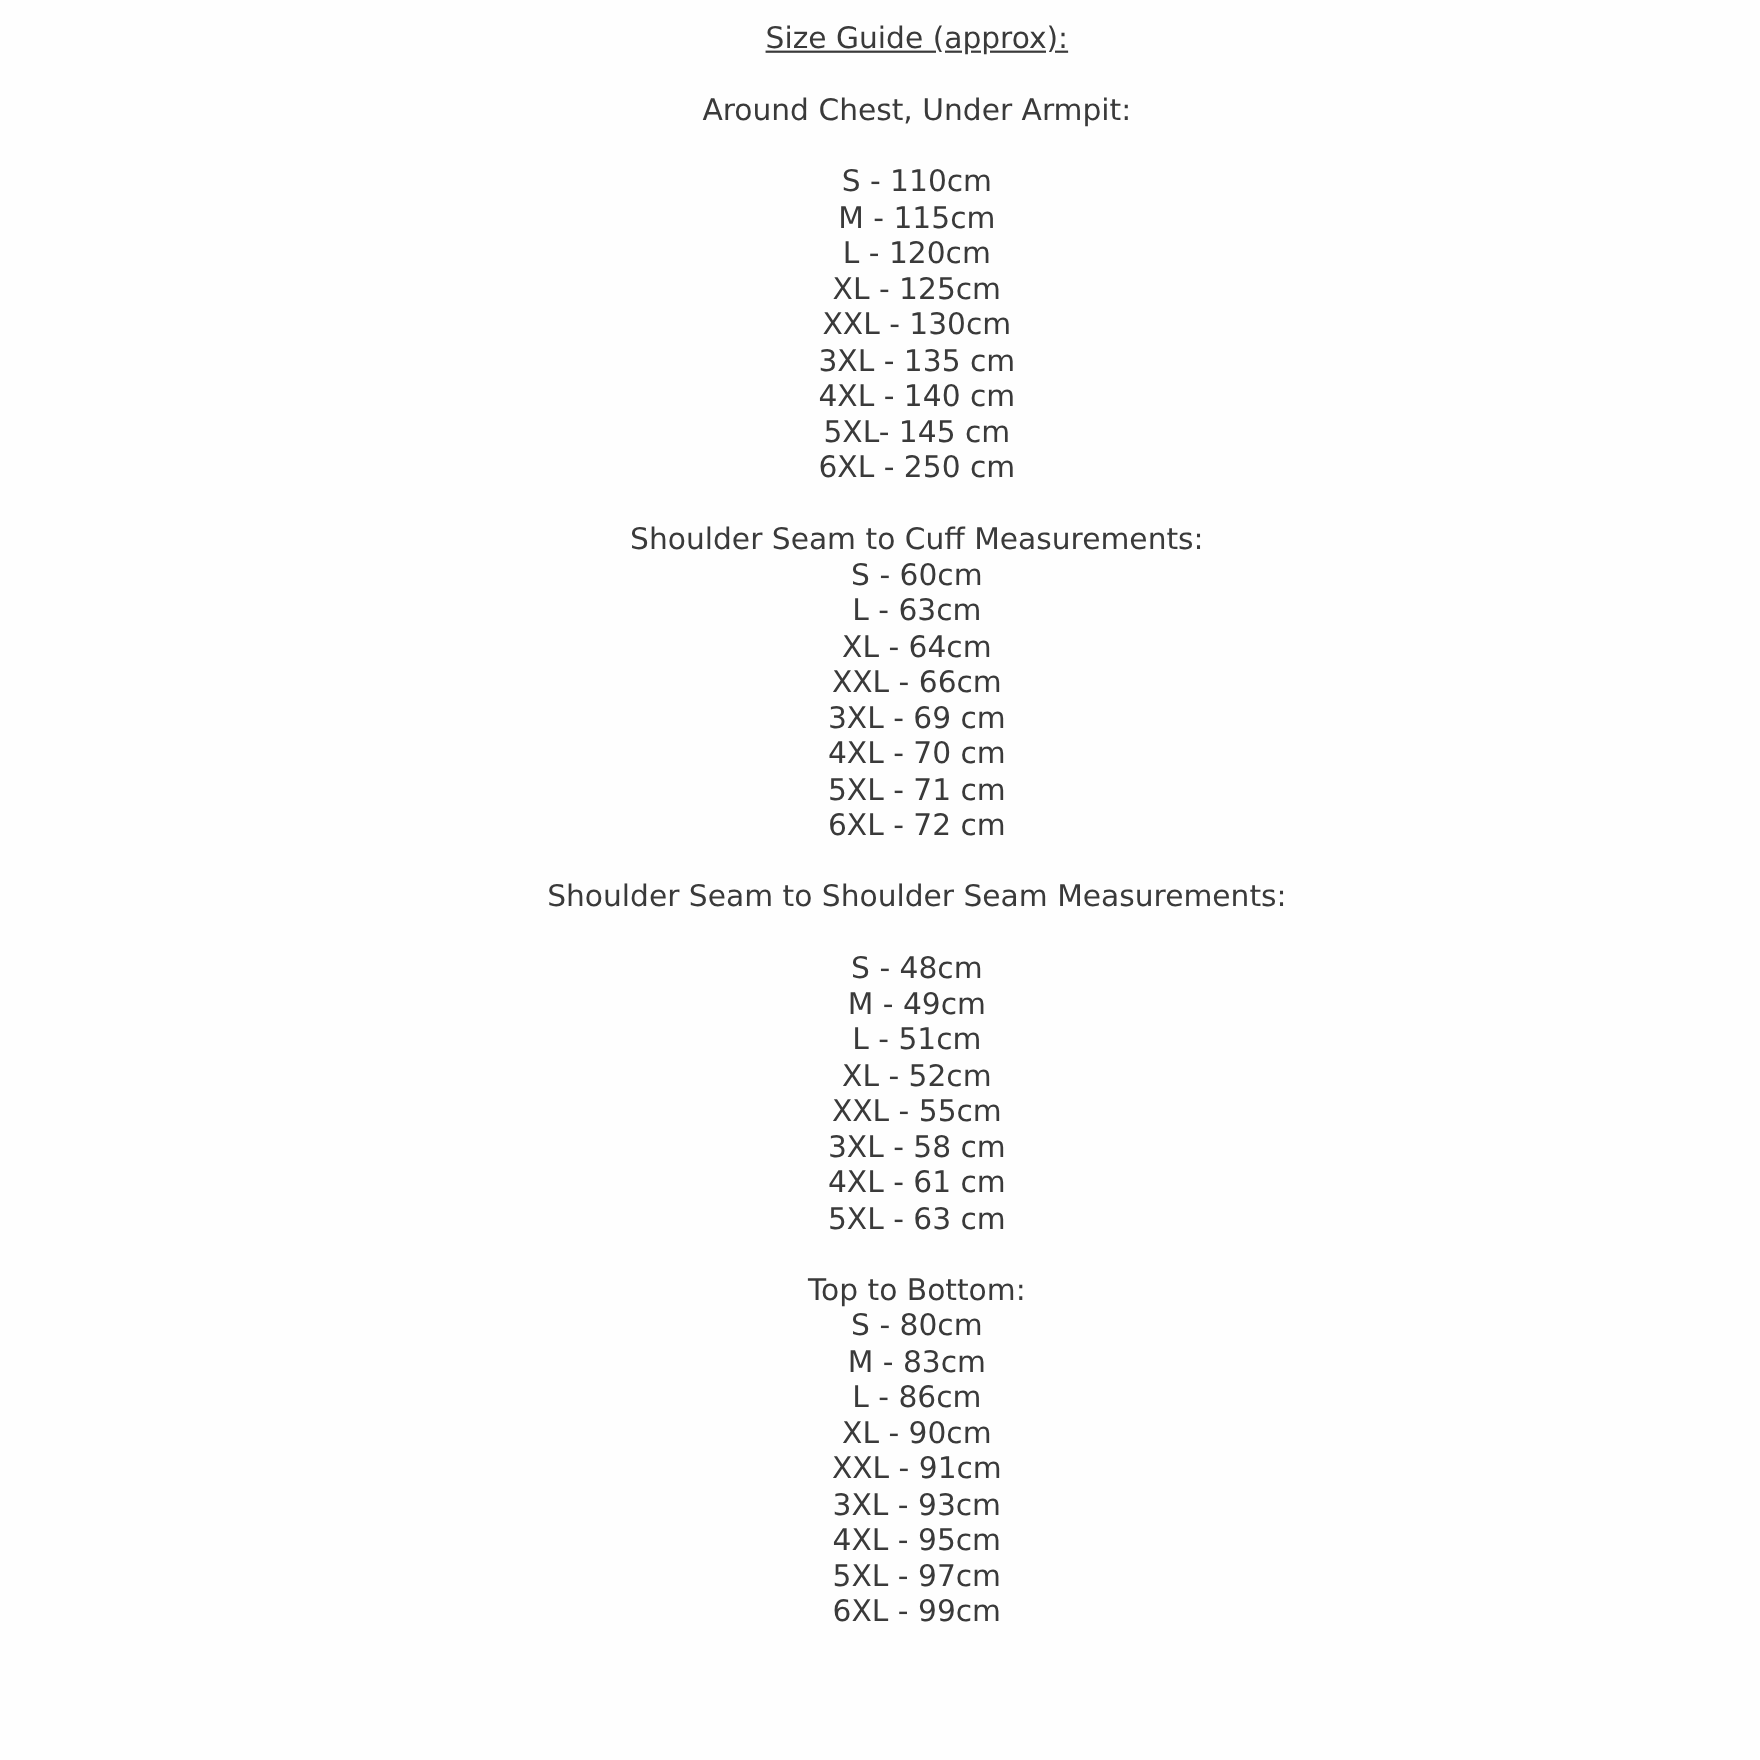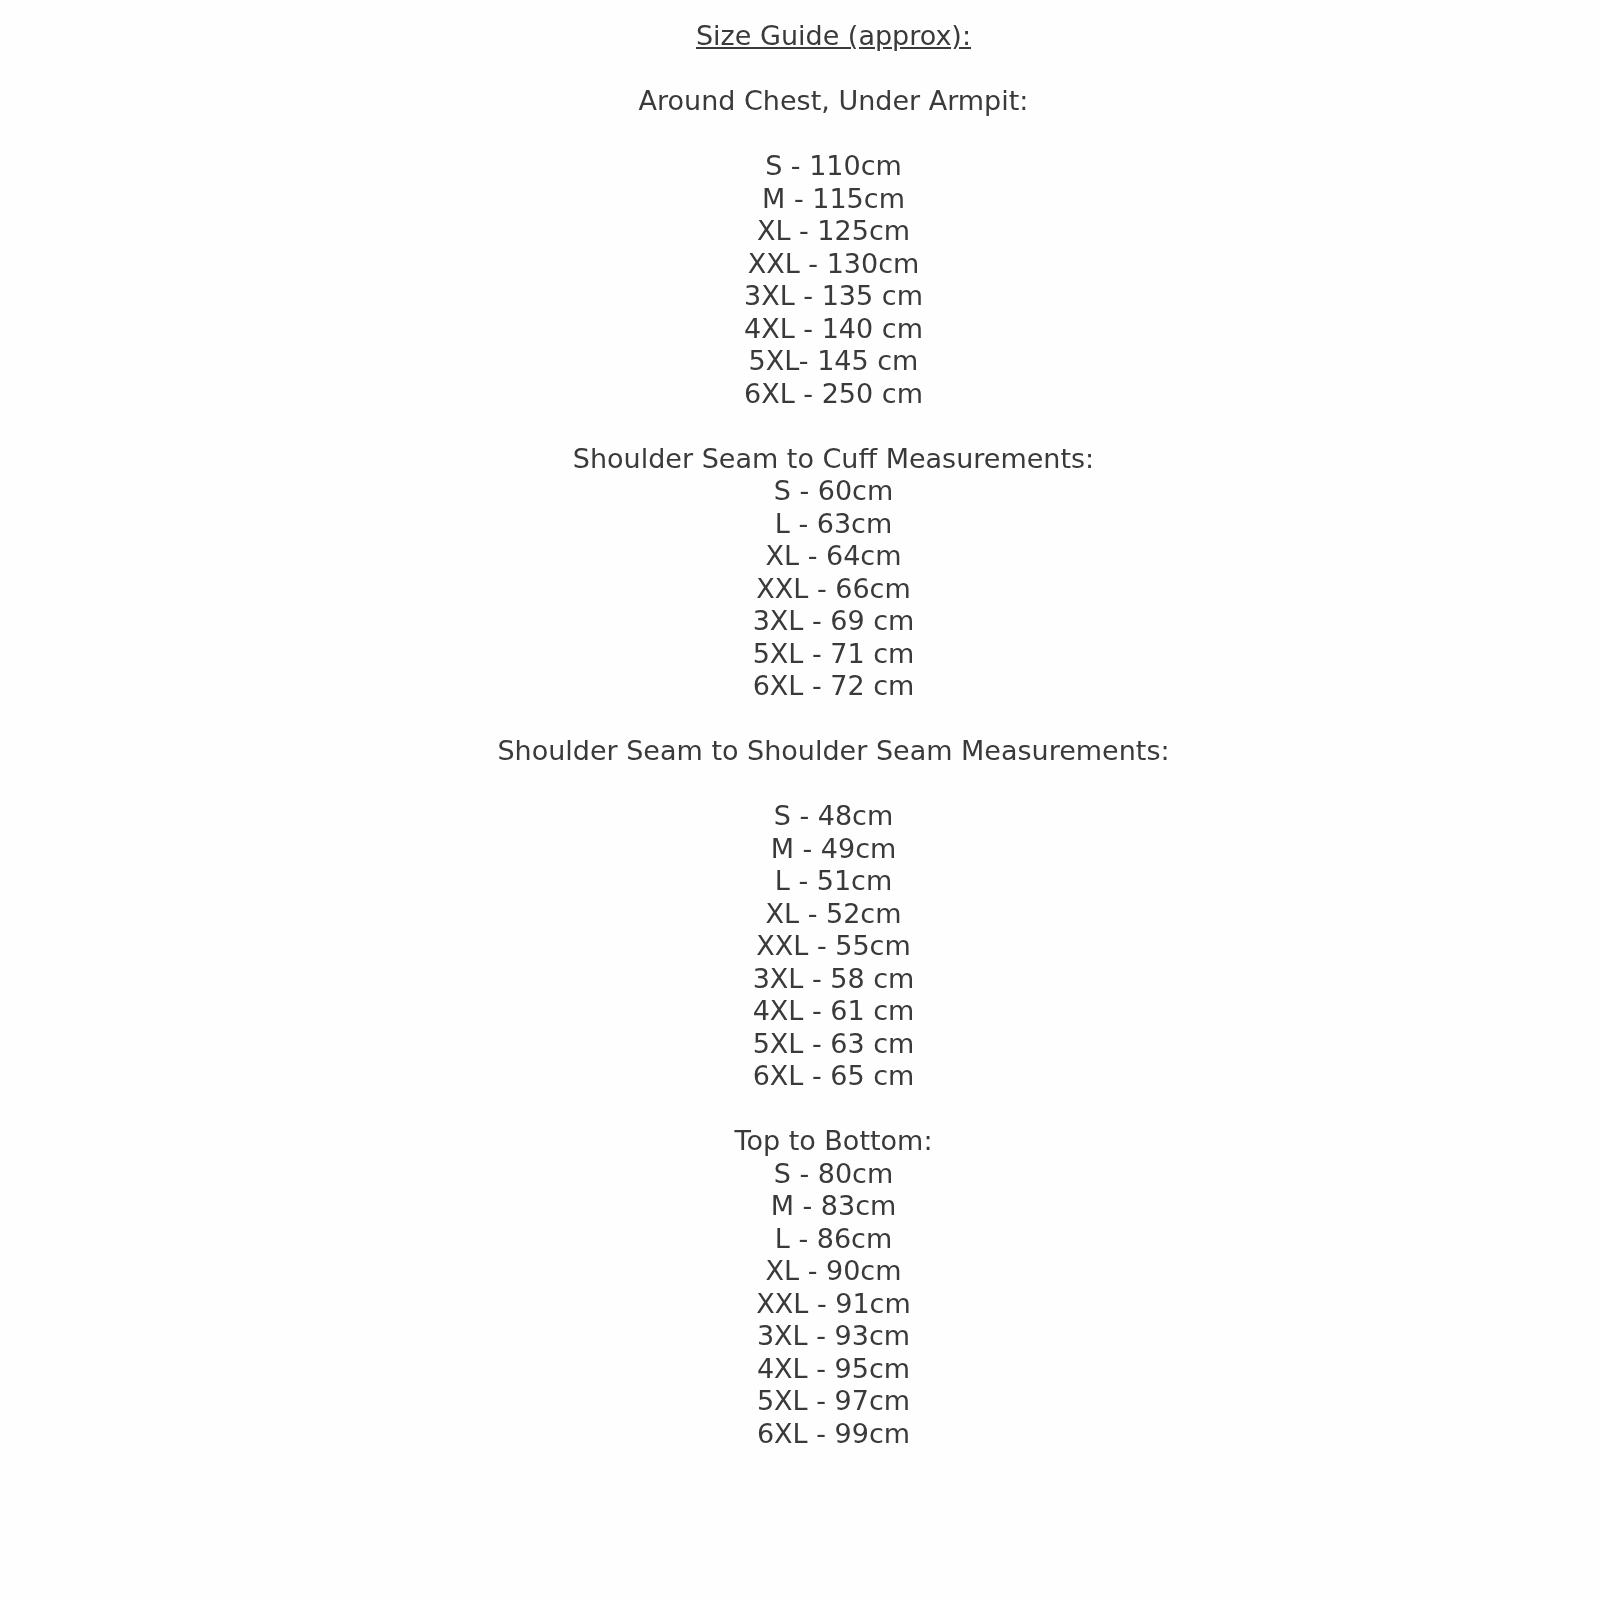--- a/index.html
+++ b/index.html
@@ -37,47 +37,48 @@
 <body>
 
 <div class="page">
   <h1 class="line title">Size Guide (approx):</h1>
   <div class="line"></div>
   <div id="sections">
       <div class="line">Around Chest, Under Armpit:</div>
       <div class="line"></div>
       <div class="line">S - 110cm</div>
       <div class="line">M - 115cm</div>
+      <div class="line">L - 120cm</div>
       <div class="line">XL - 125cm</div>
       <div class="line">XXL - 130cm</div>
       <div class="line">3XL - 135 cm</div>
       <div class="line">4XL - 140 cm</div>
       <div class="line">5XL- 145 cm</div>
       <div class="line">6XL - 250 cm</div>
       <div class="line"></div>
       <div class="line">Shoulder Seam to Cuff Measurements:</div>
       <div class="line">S - 60cm</div>
       <div class="line">L - 63cm</div>
       <div class="line">XL - 64cm</div>
       <div class="line">XXL - 66cm</div>
       <div class="line">3XL - 69 cm</div>
+      <div class="line">4XL - 70 cm</div>
       <div class="line">5XL - 71 cm</div>
       <div class="line">6XL - 72 cm</div>
       <div class="line"></div>
       <div class="line">Shoulder Seam to Shoulder Seam Measurements:</div>
       <div class="line"></div>
       <div class="line">S - 48cm</div>
       <div class="line">M - 49cm</div>
       <div class="line">L - 51cm</div>
       <div class="line">XL - 52cm</div>
       <div class="line">XXL - 55cm</div>
       <div class="line">3XL - 58 cm</div>
       <div class="line">4XL - 61 cm</div>
       <div class="line">5XL - 63 cm</div>
-      <div class="line">6XL - 65 cm</div>
       <div class="line"></div>
       <div class="line">Top to Bottom:</div>
       <div class="line">S - 80cm</div>
       <div class="line">M - 83cm</div>
       <div class="line">L - 86cm</div>
       <div class="line">XL - 90cm</div>
       <div class="line">XXL - 91cm</div>
       <div class="line">3XL - 93cm</div>
       <div class="line">4XL - 95cm</div>
       <div class="line">5XL - 97cm</div>

